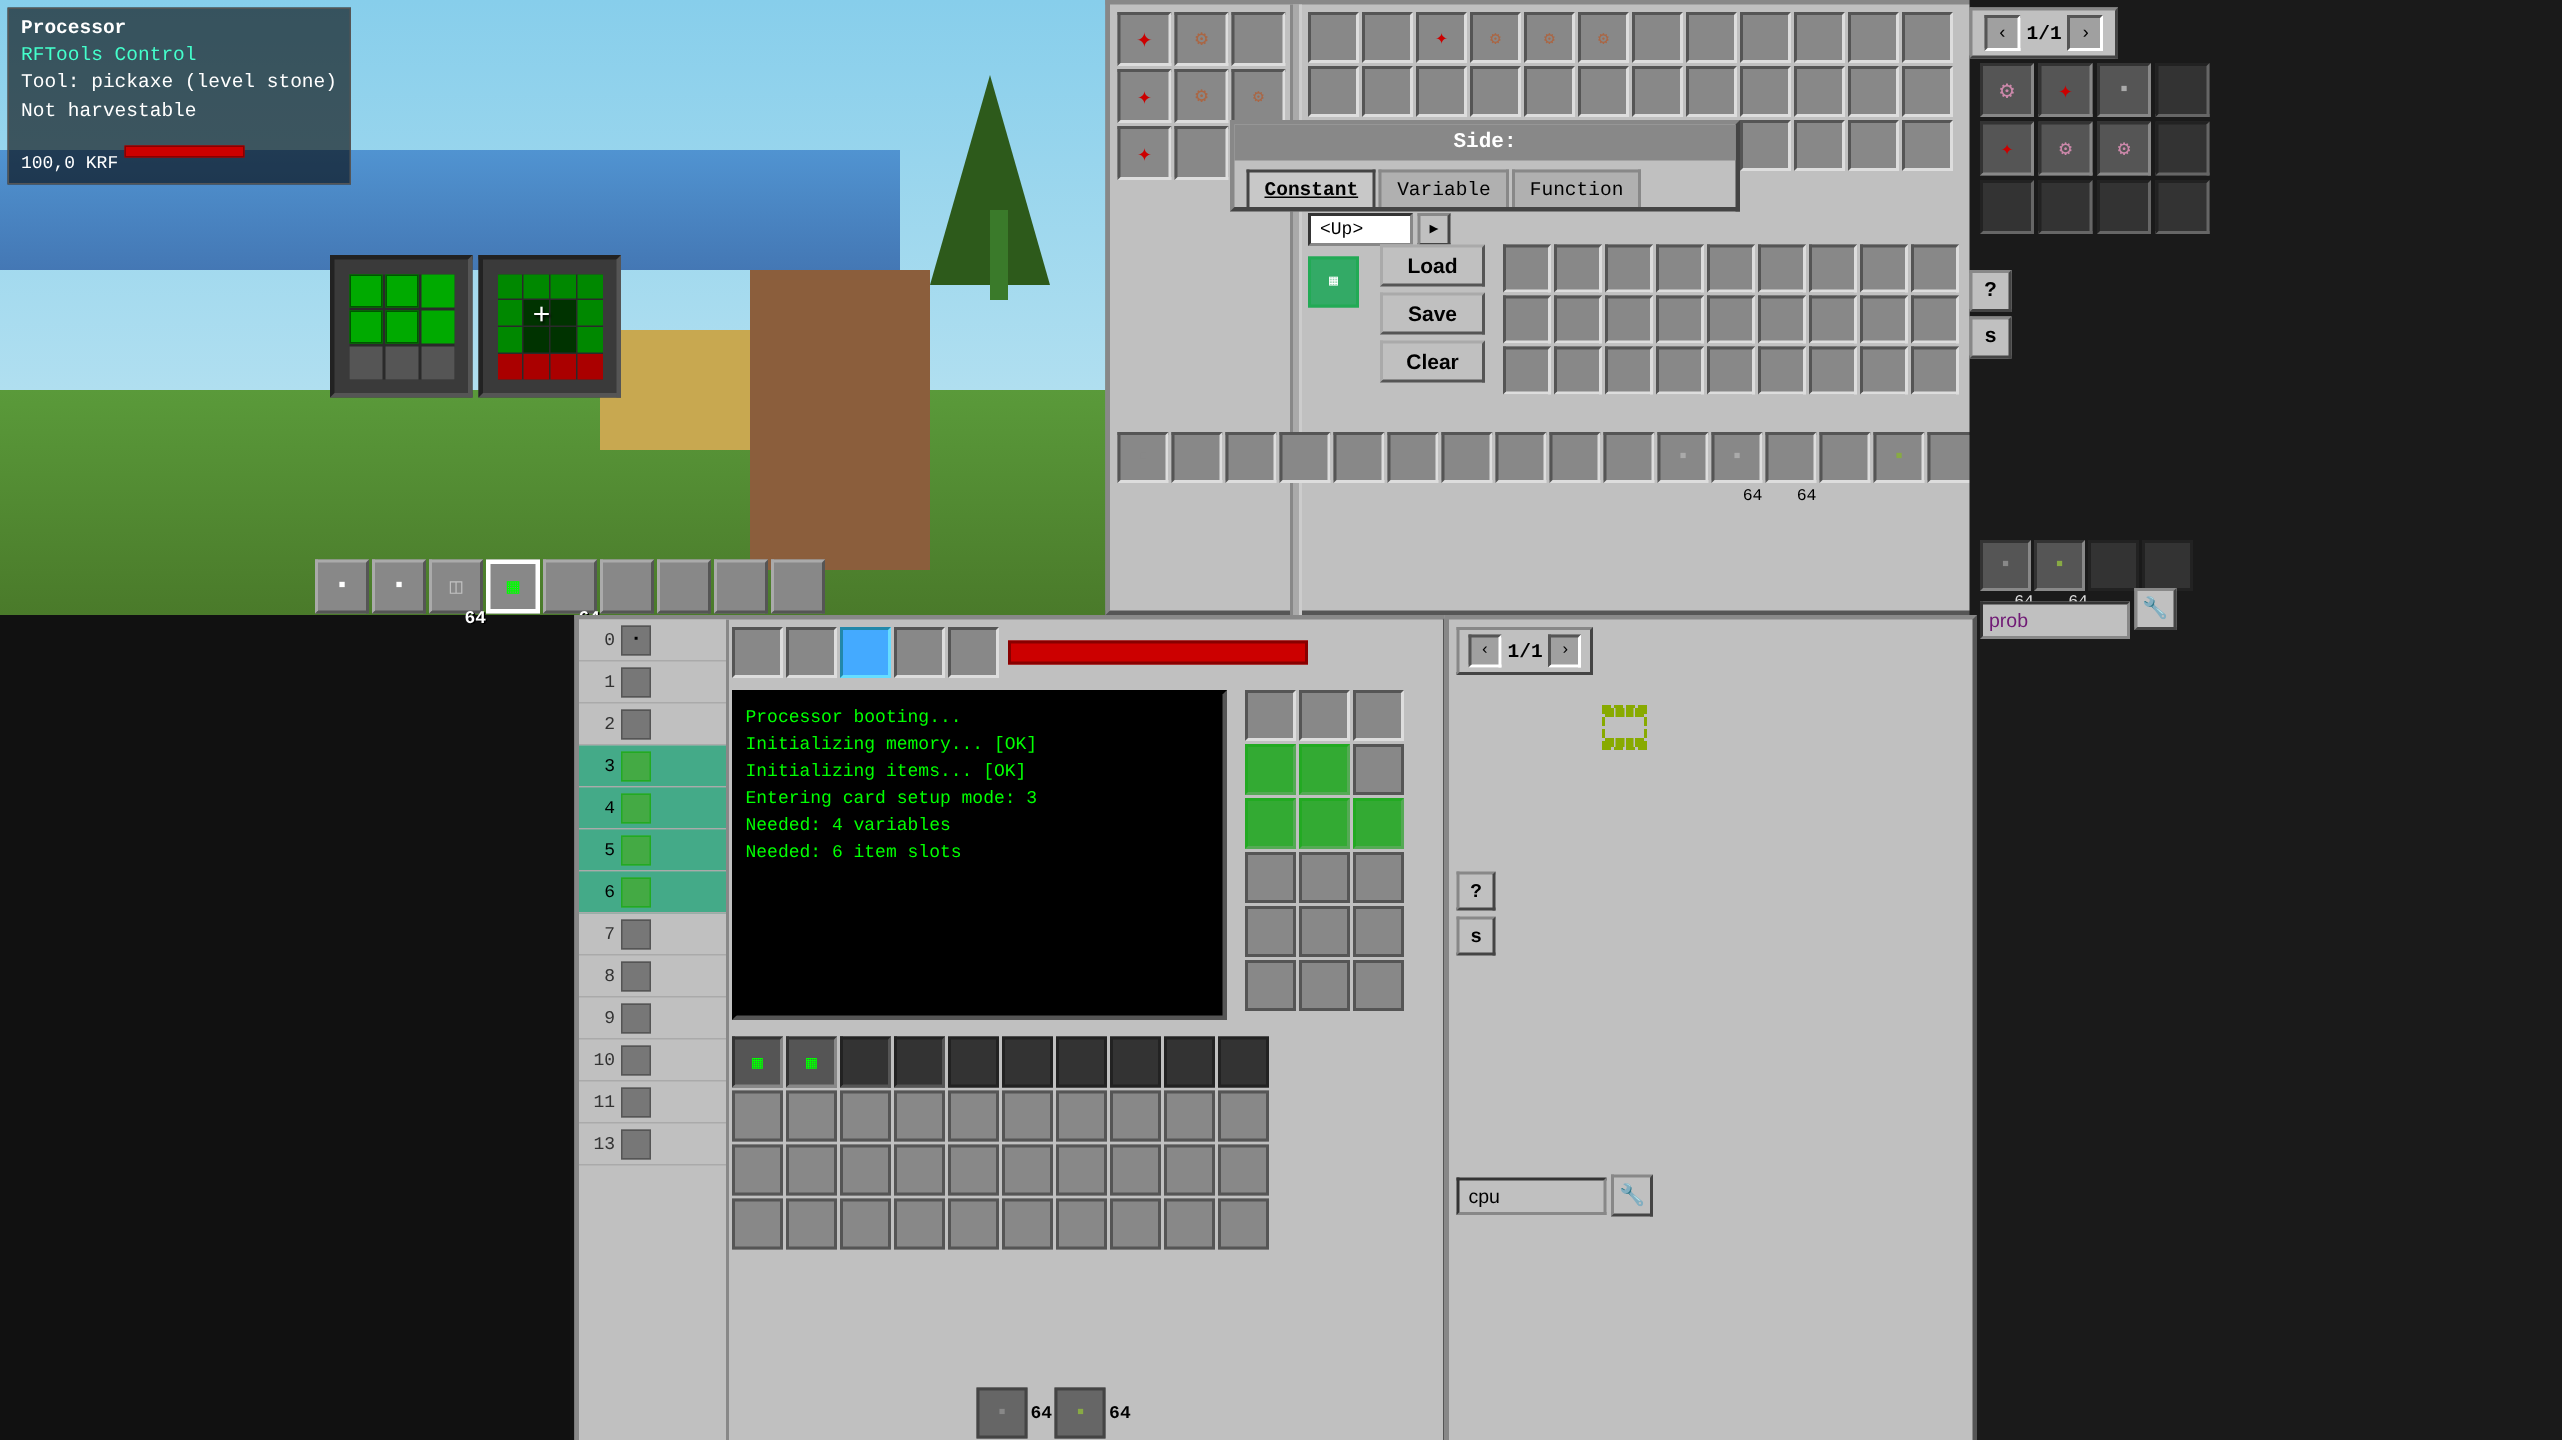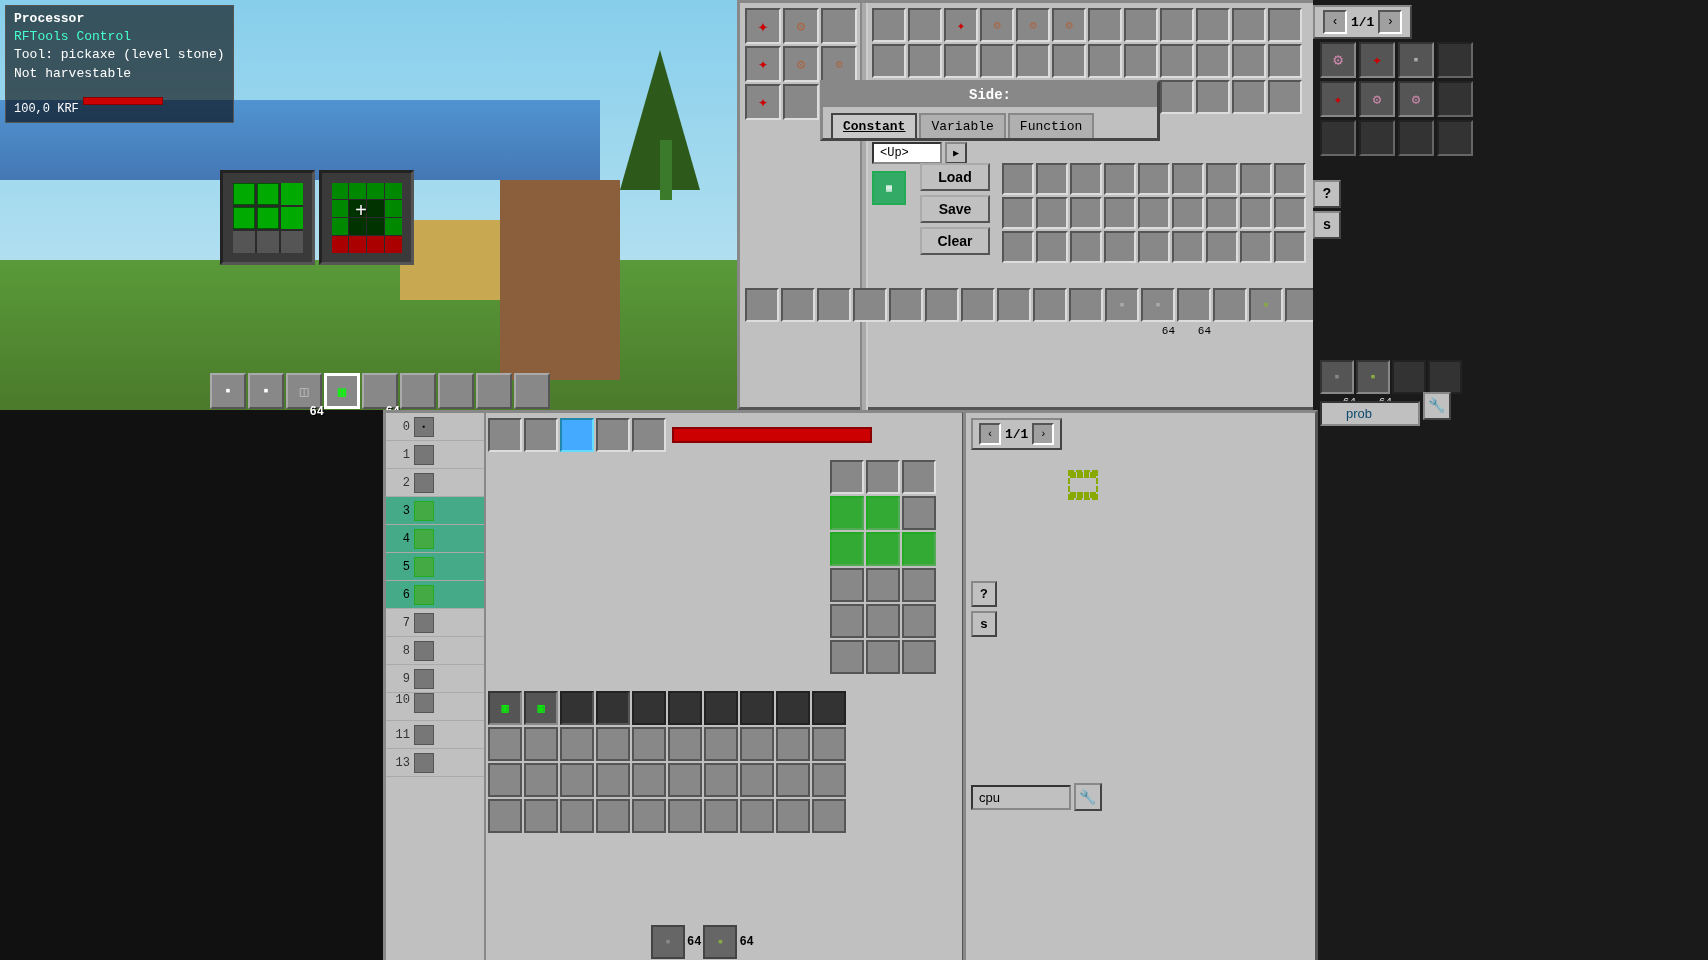--- a/index.html
+++ b/index.html
@@ -519,21 +519,21 @@
     <div style="width:34px;height:34px;background:#333;border:2px solid #222;"></div>
     <div style="width:34px;height:34px;background:#333;border:2px solid #222;"></div>
   </div>
 
   <div style="position:absolute;left:7px;top:396px;display:flex;gap:0;">
     <span style="width:36px;font-size:11px;color:#ddd;text-align:right;">64</span>
     <span style="width:36px;font-size:11px;color:#ddd;text-align:right;">64</span>
   </div>
 
   <div style="position:absolute;left:7px;top:385px;display:flex;align-items:center;gap:3px;">
-    <input type="text" style="background: rgb(192, 192, 192); border: 2px inset rgb(136, 136, 136); padding: 3px 24px; font-size: 13px; width: 100px; color: #0c4a6e; margin-top: 16px;" value="prob">
+    <input type="text" style="background: rgb(192, 192, 192); border: 2px inset rgb(136, 136, 136); padding: 3px 4px; font-size: 13px; width: 100px; color: #701a75; margin-top: 16px;" value="prob">
     <div style="background:#c0c0c0;border:2px solid #888;border-right-color:#444;border-bottom-color:#444;width:28px;height:28px;display:flex;align-items:center;justify-content:center;cursor:pointer;font-size:14px;">🔧</div>
   </div>
 
 </div>
 
 <div style="position:absolute;left:383px;top:410px;width:582px;height:555px;background:#c0c0c0;border:3px solid #888;border-right-color:#555;border-bottom-color:#555;">
 
   <div style="position:absolute;left:0;top:0;width:100px;background:#c0c0c0;border-right:2px solid #888;height:555px;">
 
     <div style="display:flex;align-items:center;height:28px;padding:0 4px;gap:4px;font-size:12px;border-bottom:1px solid #aaa;">
@@ -579,21 +579,21 @@
     <div style="display:flex;align-items:center;height:28px;padding:0 4px;gap:4px;font-size:12px;border-bottom:1px solid #aaa;">
       <span style="color:#333;width:20px;text-align:right;">8</span>
       <div style="width:20px;height:20px;background:#777;border:1px solid #555;"></div>
     </div>
 
     <div style="display:flex;align-items:center;height:28px;padding:0 4px;gap:4px;font-size:12px;border-bottom:1px solid #aaa;">
       <span style="color:#333;width:20px;text-align:right;">9</span>
       <div style="width:20px;height:20px;background:#777;border:1px solid #555;"></div>
     </div>
 
-    <div style="display:flex;height:28px;padding:0 4px;gap:4px;font-size:12px;border-bottom:1px solid #aaa;">
+    <div style="display:flex;align-items:center;height:28px;padding:0 4px;gap:4px;font-size:12px;border-bottom:1px solid #aaa;">
       <span style="color:#333;width:20px;text-align:right;">10</span>
       <div style="width:20px;height:20px;background:#777;border:1px solid #555;"></div>
     </div>
 
     <div style="display:flex;align-items:center;height:28px;padding:0 4px;gap:4px;font-size:12px;border-bottom:1px solid #aaa;">
       <span style="color:#333;width:20px;text-align:right;">11</span>
       <div style="width:20px;height:20px;background:#777;border:1px solid #555;"></div>
     </div>
 
     <div style="display:flex;align-items:center;height:28px;padding:0 4px;gap:4px;font-size:12px;border-bottom:1px solid #aaa;">
@@ -605,20 +605,30 @@
   <div style="position:absolute;left:102px;top:5px;display:flex;gap:2px;align-items:center;">
     <div style="width:34px;height:34px;background:#888;border:2px solid #555;border-right-color:#ddd;border-bottom-color:#ddd;"></div>
     <div style="width:34px;height:34px;background:#888;border:2px solid #555;border-right-color:#ddd;border-bottom-color:#ddd;"></div>
     <div style="width:34px;height:34px;background:#4af;border:2px solid #28a;border-right-color:#6df;border-bottom-color:#6df;"></div>
     <div style="width:34px;height:34px;background:#888;border:2px solid #555;border-right-color:#ddd;border-bottom-color:#ddd;"></div>
     <div style="width:34px;height:34px;background:#888;border:2px solid #555;border-right-color:#ddd;border-bottom-color:#ddd;"></div>
 
     <div style="width:200px;height:16px;background:#c00;border:2px solid #800;margin-left:4px;"></div>
   </div>
 
+  <div style="position:absolute;left:102px;top:47px;width:330px;height:220px;background:#000;border:3px inset #555;padding:6px;overflow:hidden;">
+    <div style="color:#0f0;font-size:12px;line-height:1.5;font-family:'Courier New',monospace;">
+      <span style="display:block;">Processor booting...</span>
+      <span style="display:block;">Initializing memory... [OK]</span>
+      <span style="display:block;">Initializing items... [OK]</span>
+      <span style="display:block;">Entering card setup mode: 3</span>
+      <span style="display:block;">   Needed: 4 variables</span>
+      <span style="display:block;">   Needed: 6 item slots</span>
+    </div>
+  </div>
 
   <div style="position:absolute;left:444px;top:47px;display:grid;grid-template-columns:repeat(3,34px);grid-template-rows:repeat(6,34px);gap:2px;">
 
     <div style="width:34px;height:34px;background:#888;border:2px solid #555;border-right-color:#ddd;border-bottom-color:#ddd;"></div>
     <div style="width:34px;height:34px;background:#888;border:2px solid #555;border-right-color:#ddd;border-bottom-color:#ddd;"></div>
     <div style="width:34px;height:34px;background:#888;border:2px solid #555;border-right-color:#ddd;border-bottom-color:#ddd;"></div>
 
     <div style="width:34px;height:34px;background:#3a3;border:2px solid #2a2;border-right-color:#5a5;border-bottom-color:#5a5;"></div>
     <div style="width:34px;height:34px;background:#3a3;border:2px solid #2a2;border-right-color:#5a5;border-bottom-color:#5a5;"></div>
     <div style="width:34px;height:34px;background:#888;border:2px solid #555;"></div>

